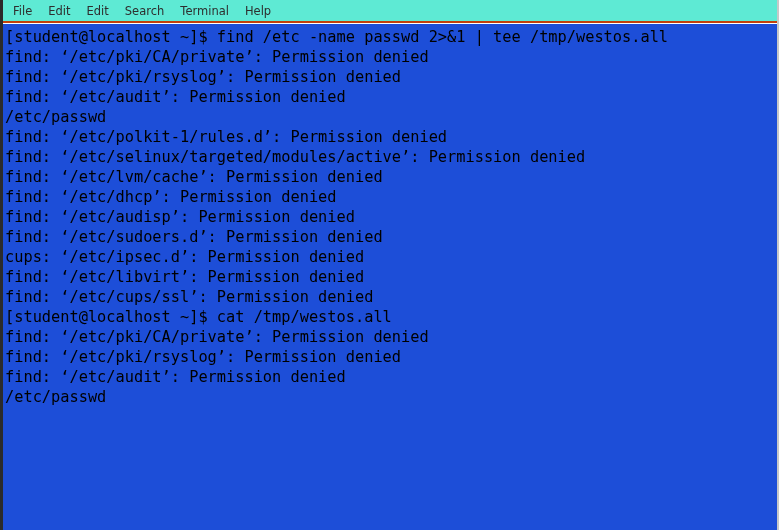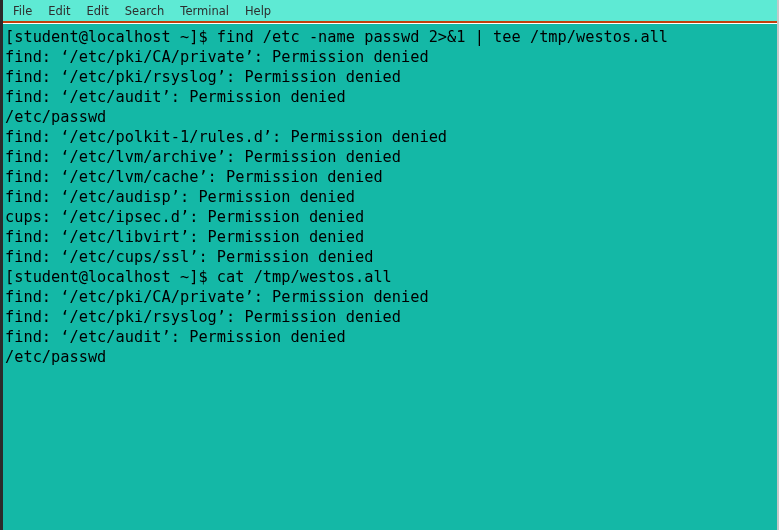--- a/index.html
+++ b/index.html
@@ -64,21 +64,21 @@
     cursor: default;
   }
 
   
   .terminal {
     position: absolute;
     left: 3px;
     right: 2px;
     top: 24px;
     bottom: 0;
-    background: #14b8a6;
+    background: #1d4ed8;
     overflow: hidden;
     padding: 3px 0 0 2px;
     box-sizing: border-box;
     z-index: 2;
   }
   .term-line {
     font-family: "DejaVu Sans Mono", monospace;
     font-size: 15.3px;
     line-height: 20px;
     height: 20px;
@@ -105,23 +105,25 @@
   </div>
 
   <div class="terminal" id="term">
 
   <div class="term-line">[student@localhost ~]$ find /etc -name passwd 2&gt;&amp;1 | tee /tmp/westos.all</div>
       <div class="term-line">find: ‘/etc/pki/CA/private’: Permission denied</div>
       <div class="term-line">find: ‘/etc/pki/rsyslog’: Permission denied</div>
       <div class="term-line">find: ‘/etc/audit’: Permission denied</div>
       <div class="term-line">/etc/passwd</div>
       <div class="term-line">find: ‘/etc/polkit-1/rules.d’: Permission denied</div>
-      <div class="term-line">find: ‘/etc/lvm/archive’: Permission denied</div>
+      <div class="term-line">find: ‘/etc/selinux/targeted/modules/active’: Permission denied</div>
       <div class="term-line">find: ‘/etc/lvm/cache’: Permission denied</div>
+      <div class="term-line">find: ‘/etc/dhcp’: Permission denied</div>
       <div class="term-line">find: ‘/etc/audisp’: Permission denied</div>
+      <div class="term-line">find: ‘/etc/sudoers.d’: Permission denied</div>
       <div class="term-line">cups: ‘/etc/ipsec.d’: Permission denied</div>
       <div class="term-line">find: ‘/etc/libvirt’: Permission denied</div>
       <div class="term-line">find: ‘/etc/cups/ssl’: Permission denied</div>
       <div class="term-line">[student@localhost ~]$ cat /tmp/westos.all</div>
       <div class="term-line">find: ‘/etc/pki/CA/private’: Permission denied</div>
       <div class="term-line">find: ‘/etc/pki/rsyslog’: Permission denied</div>
       <div class="term-line">find: ‘/etc/audit’: Permission denied</div>
       <div class="term-line">/etc/passwd</div>
     </div>
 

